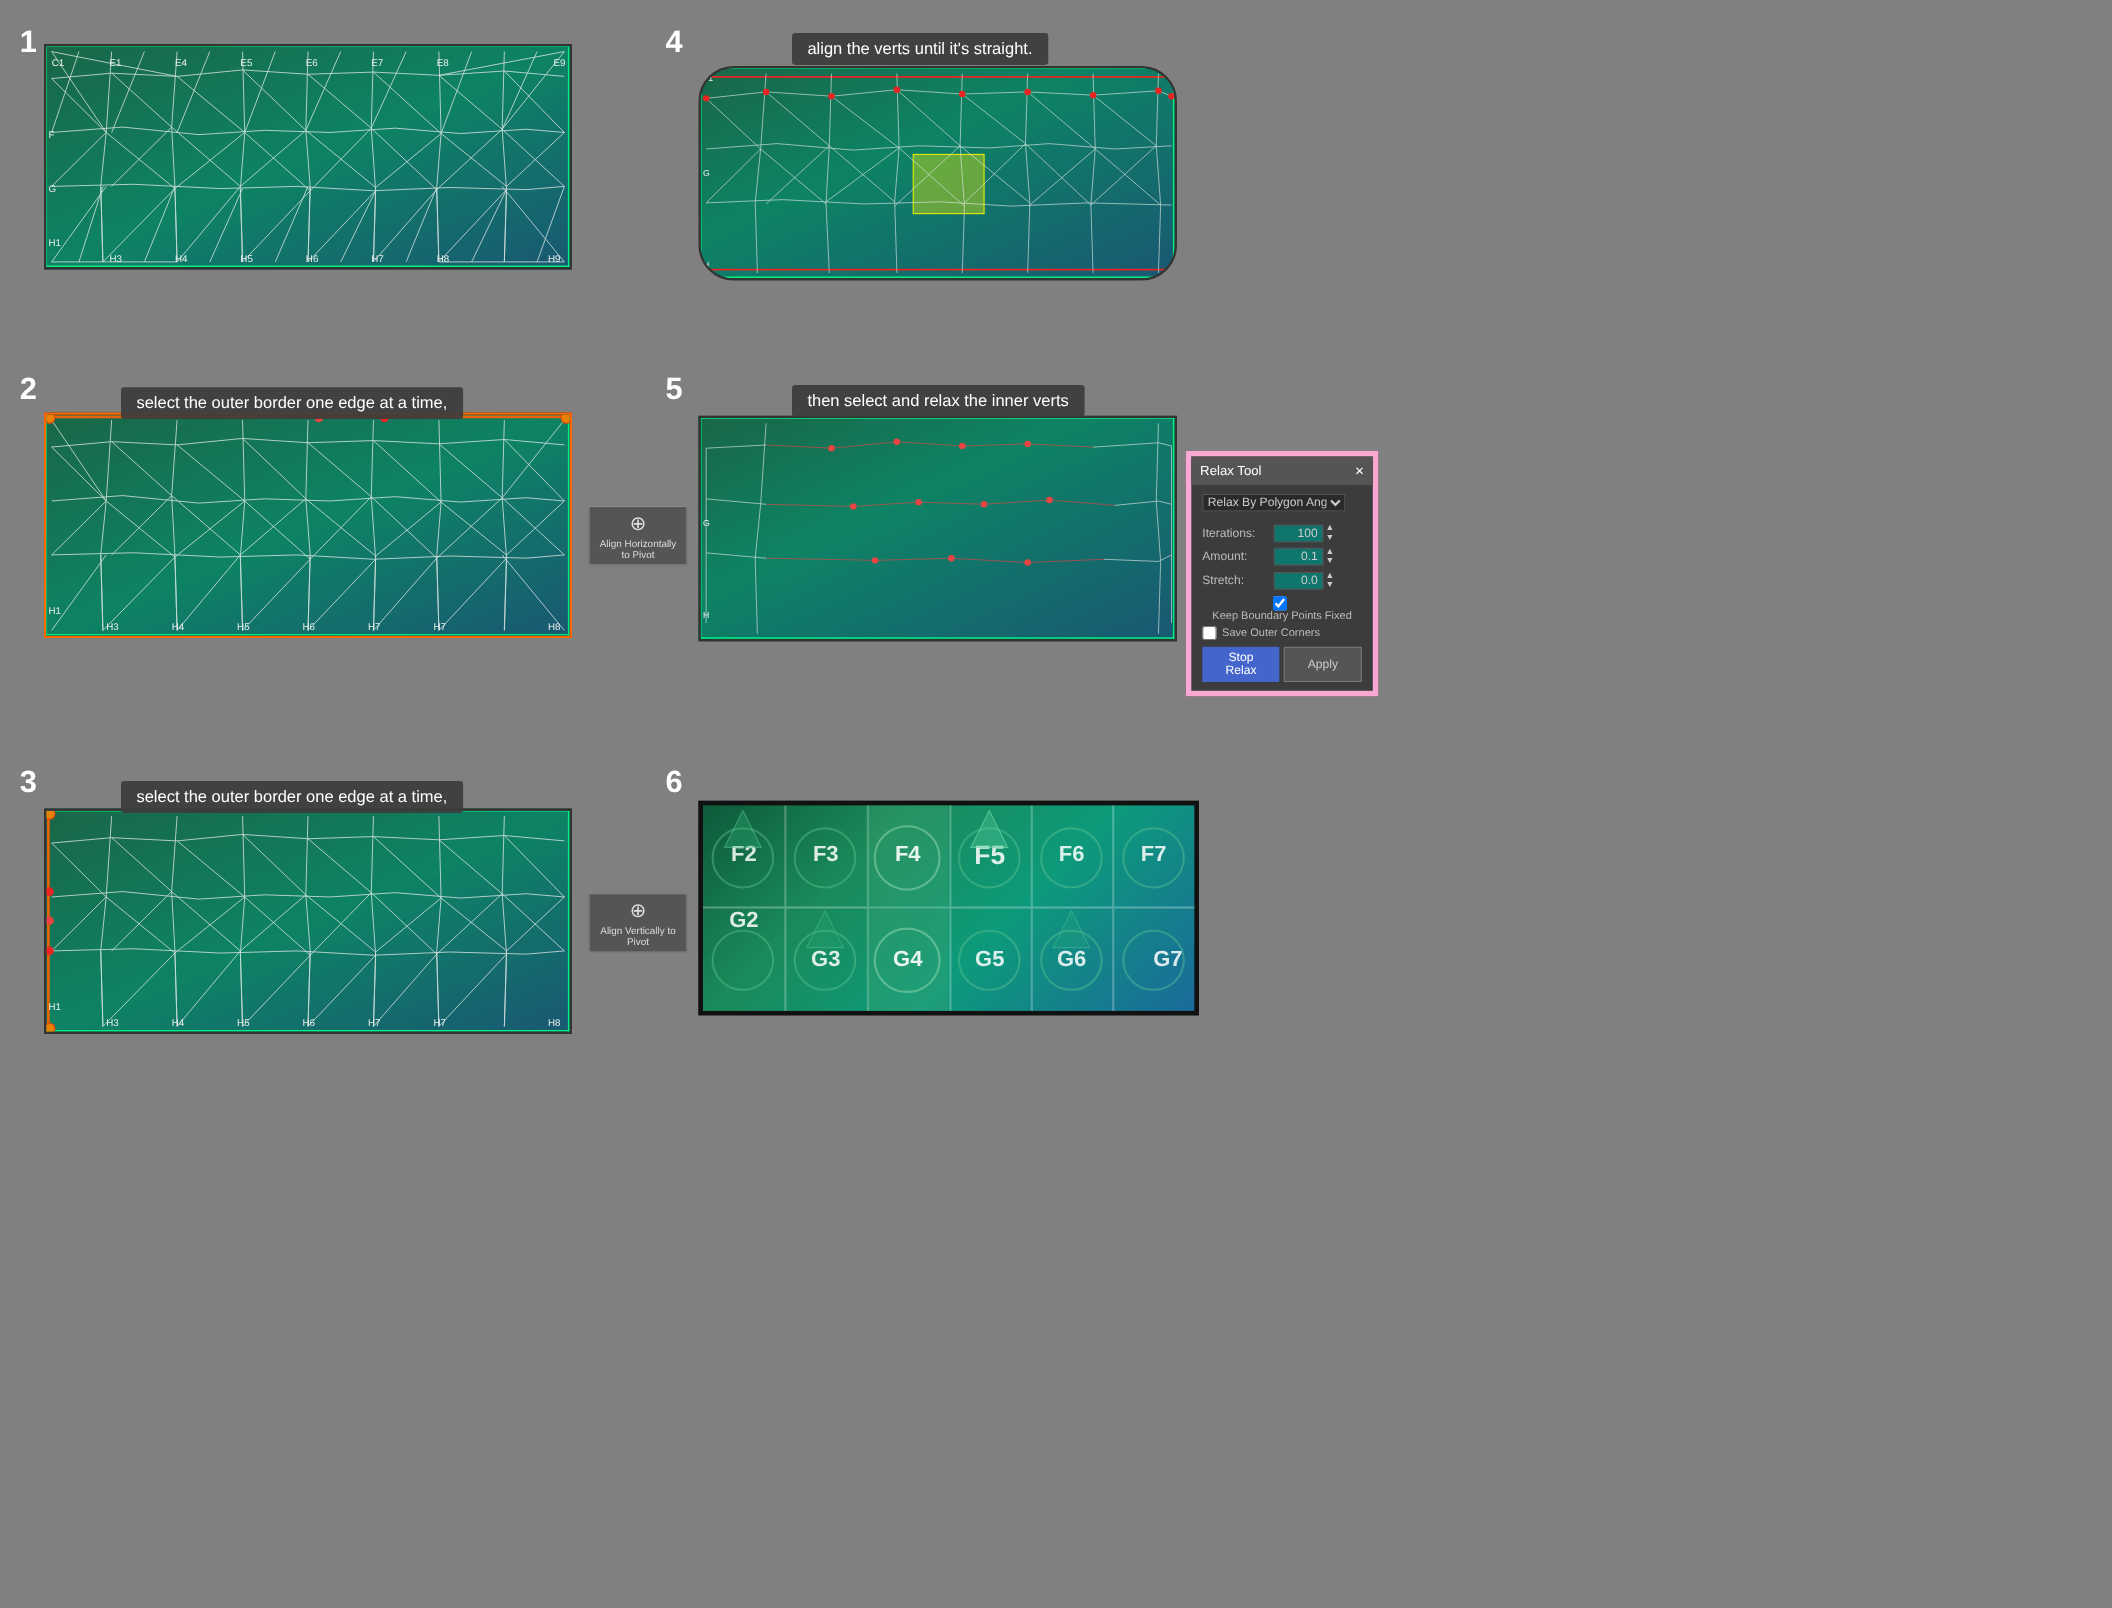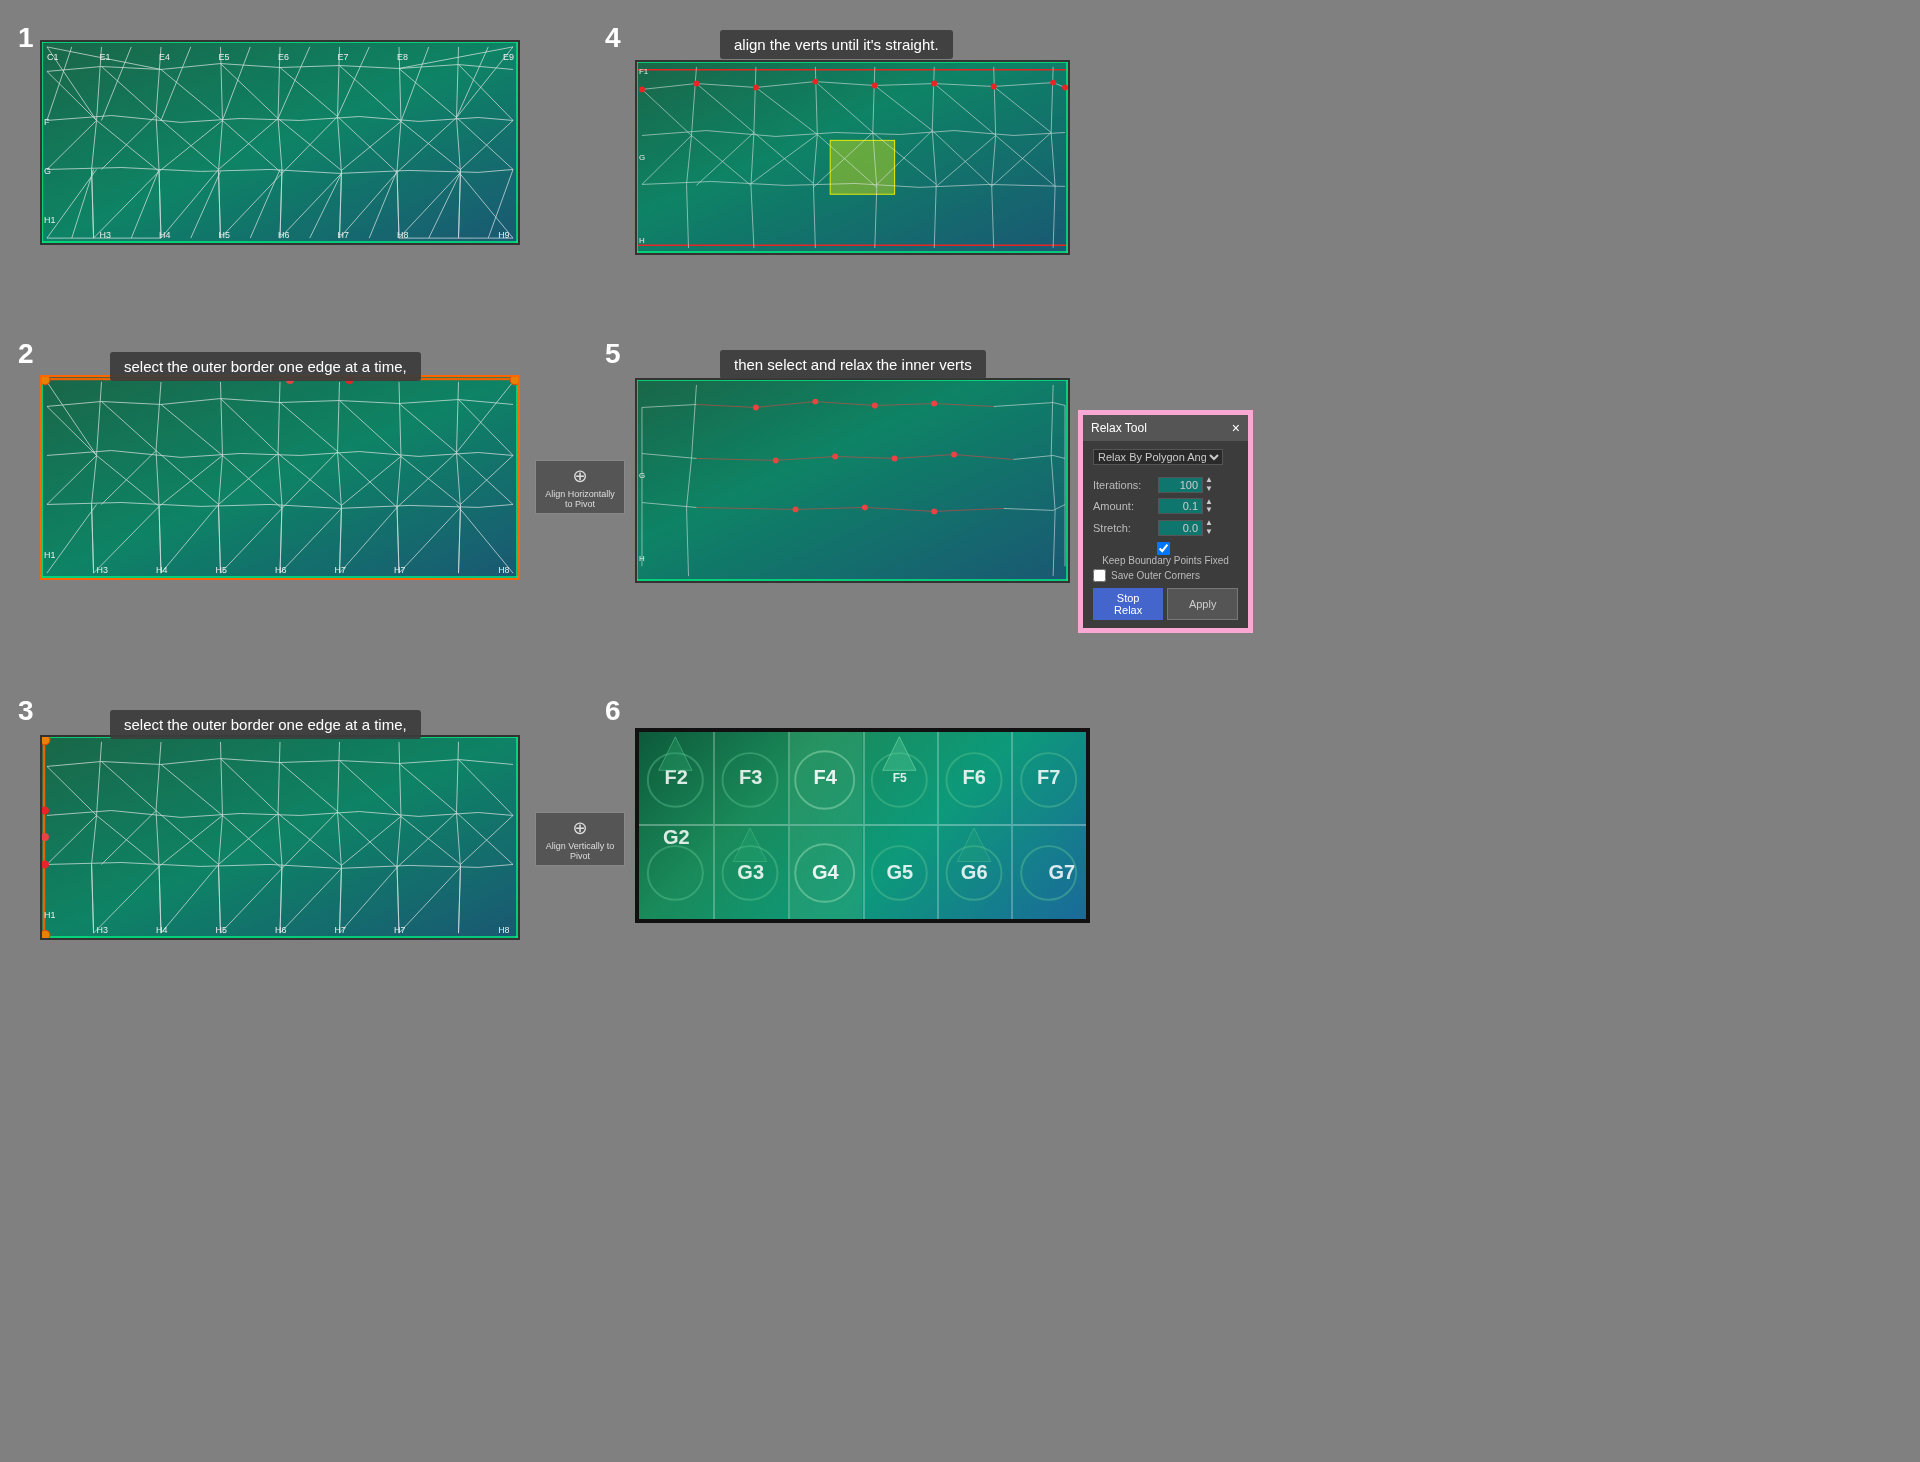--- a/index.html
+++ b/index.html
@@ -599,21 +599,21 @@
   </svg>
 </div>
 
 <div class="tool-button" style="left:535px;top:812px;width:90px;">
   <span class="icon">⊕</span>
   <span style="font-size:9px;display:block;">Align Vertically to Pivot</span>
 </div>
 
 <div class="step-number" style="left:605px;top:22px;">4</div>
 <div class="tooltip-box" style="left:720px;top:30px;">align the verts until it's straight.</div>
-<div class="uv-panel" style="left:635px;top:60px;width:435px;height:195px;">
+<div class="uv-panel" style="left:635px;top:60px;width:435px;height:195px;border-radius:32px;">
   <svg class="mesh-svg" viewBox="0 0 435 195" preserveAspectRatio="none">
     <defs>
       <linearGradient id="bg5" x1="0%" y1="0%" x2="100%" y2="100%">
         <stop offset="0%" style="stop-color:#1a6a4a"></stop>
         <stop offset="40%" style="stop-color:#0d8a6a"></stop>
         <stop offset="100%" style="stop-color:#1a5a7a"></stop>
       </linearGradient>
     </defs>
     <rect width="435" height="195" fill="url(#bg5)"></rect>
 
@@ -845,21 +845,21 @@
       <div style="position:absolute;left:0;width:16.66%;height:100%;display:flex;align-items:center;justify-content:center;">
         <span style="color:rgba(255,255,255,0.85);font-size:20px;font-weight:bold;">F2</span>
       </div>
       <div style="position:absolute;left:16.66%;width:16.66%;height:100%;display:flex;align-items:center;justify-content:center;">
         <span style="color:rgba(255,255,255,0.85);font-size:20px;font-weight:bold;">F3</span>
       </div>
       <div style="position:absolute;left:33.33%;width:16.66%;height:100%;background:rgba(70,170,120,0.3);display:flex;align-items:center;justify-content:center;">
         <span style="color:rgba(255,255,255,0.9);font-size:20px;font-weight:bold;">F4</span>
       </div>
       <div style="position:absolute;left:50%;width:16.66%;height:100%;display:flex;align-items:center;justify-content:center;">
-        <span style="color:rgba(255,255,255,0.85);font-size:12px;font-weight:bold;">F5</span>
+        <span style="color:rgba(255,255,255,0.85);font-size:24px;font-weight:bold;">F5</span>
       </div>
       <div style="position:absolute;left:66.66%;width:16.66%;height:100%;display:flex;align-items:center;justify-content:center;">
         <span style="color:rgba(255,255,255,0.85);font-size:20px;font-weight:bold;">F6</span>
       </div>
       <div style="position:absolute;left:83.33%;width:16.66%;height:100%;display:flex;align-items:center;justify-content:center;">
         <span style="color:rgba(255,255,255,0.85);font-size:20px;font-weight:bold;">F7</span>
       </div>
     </div>
 
     <div style="position:absolute;top:50%;left:0;right:0;height:50%;">

